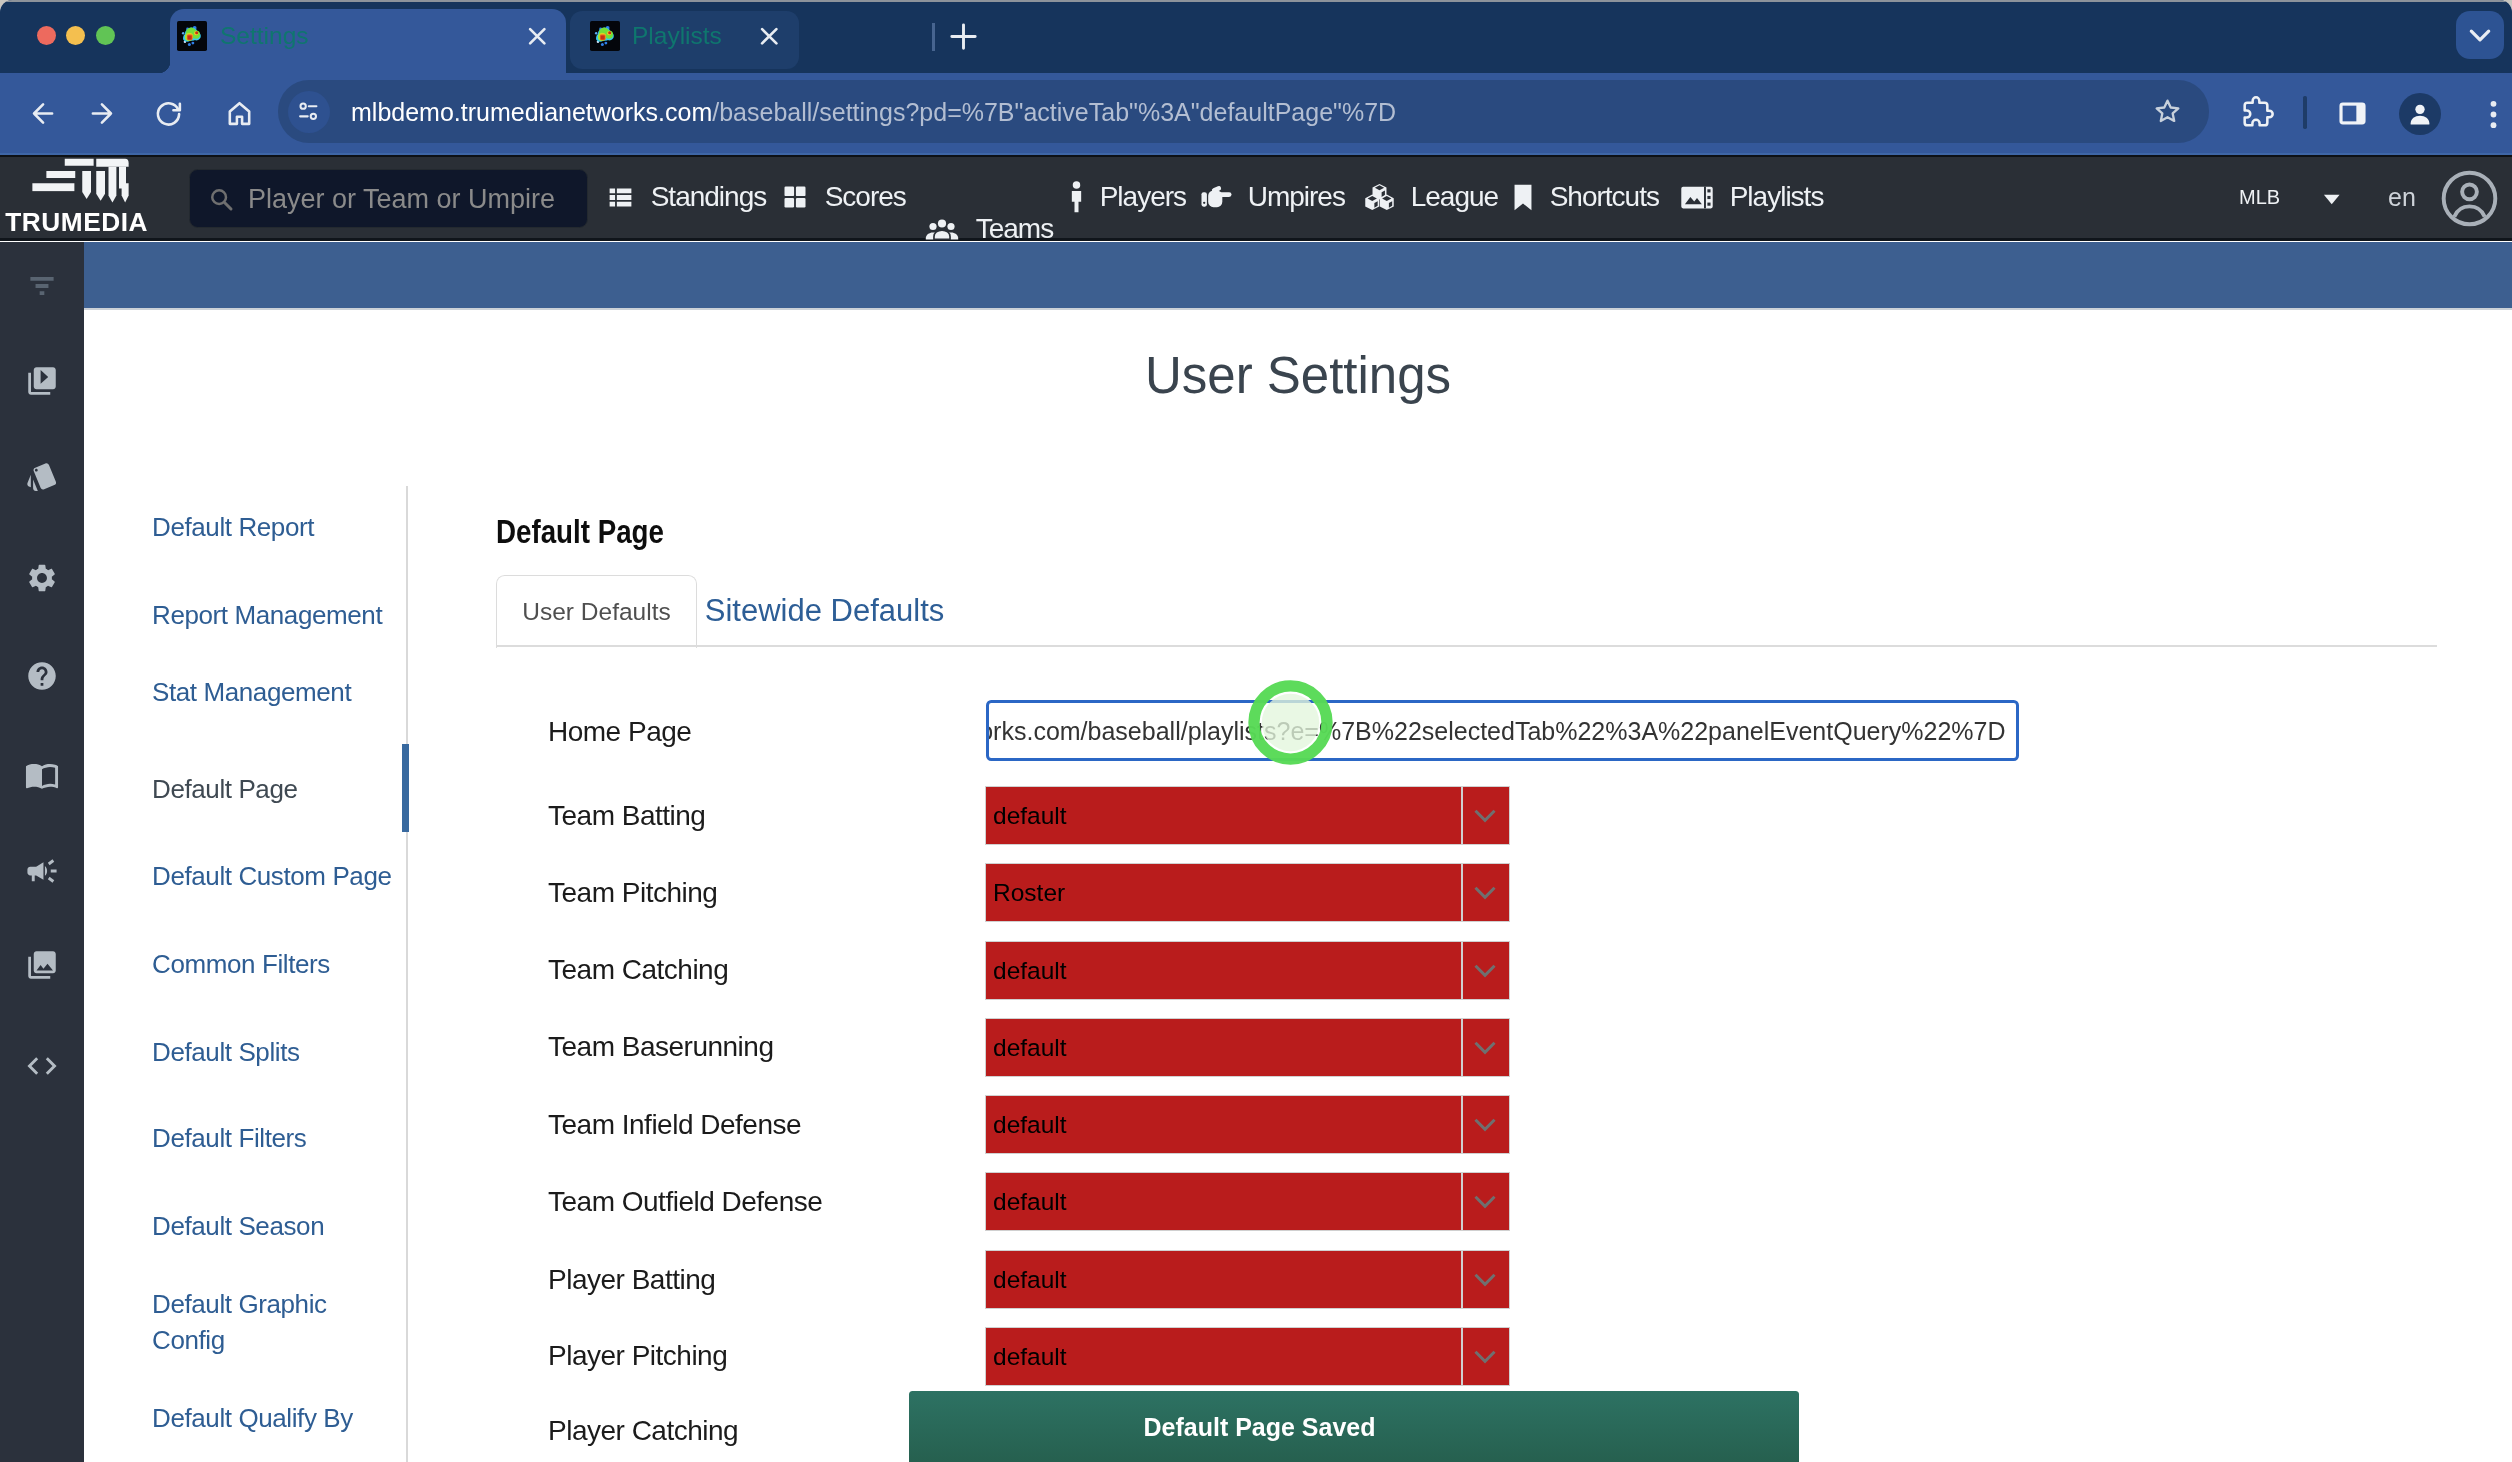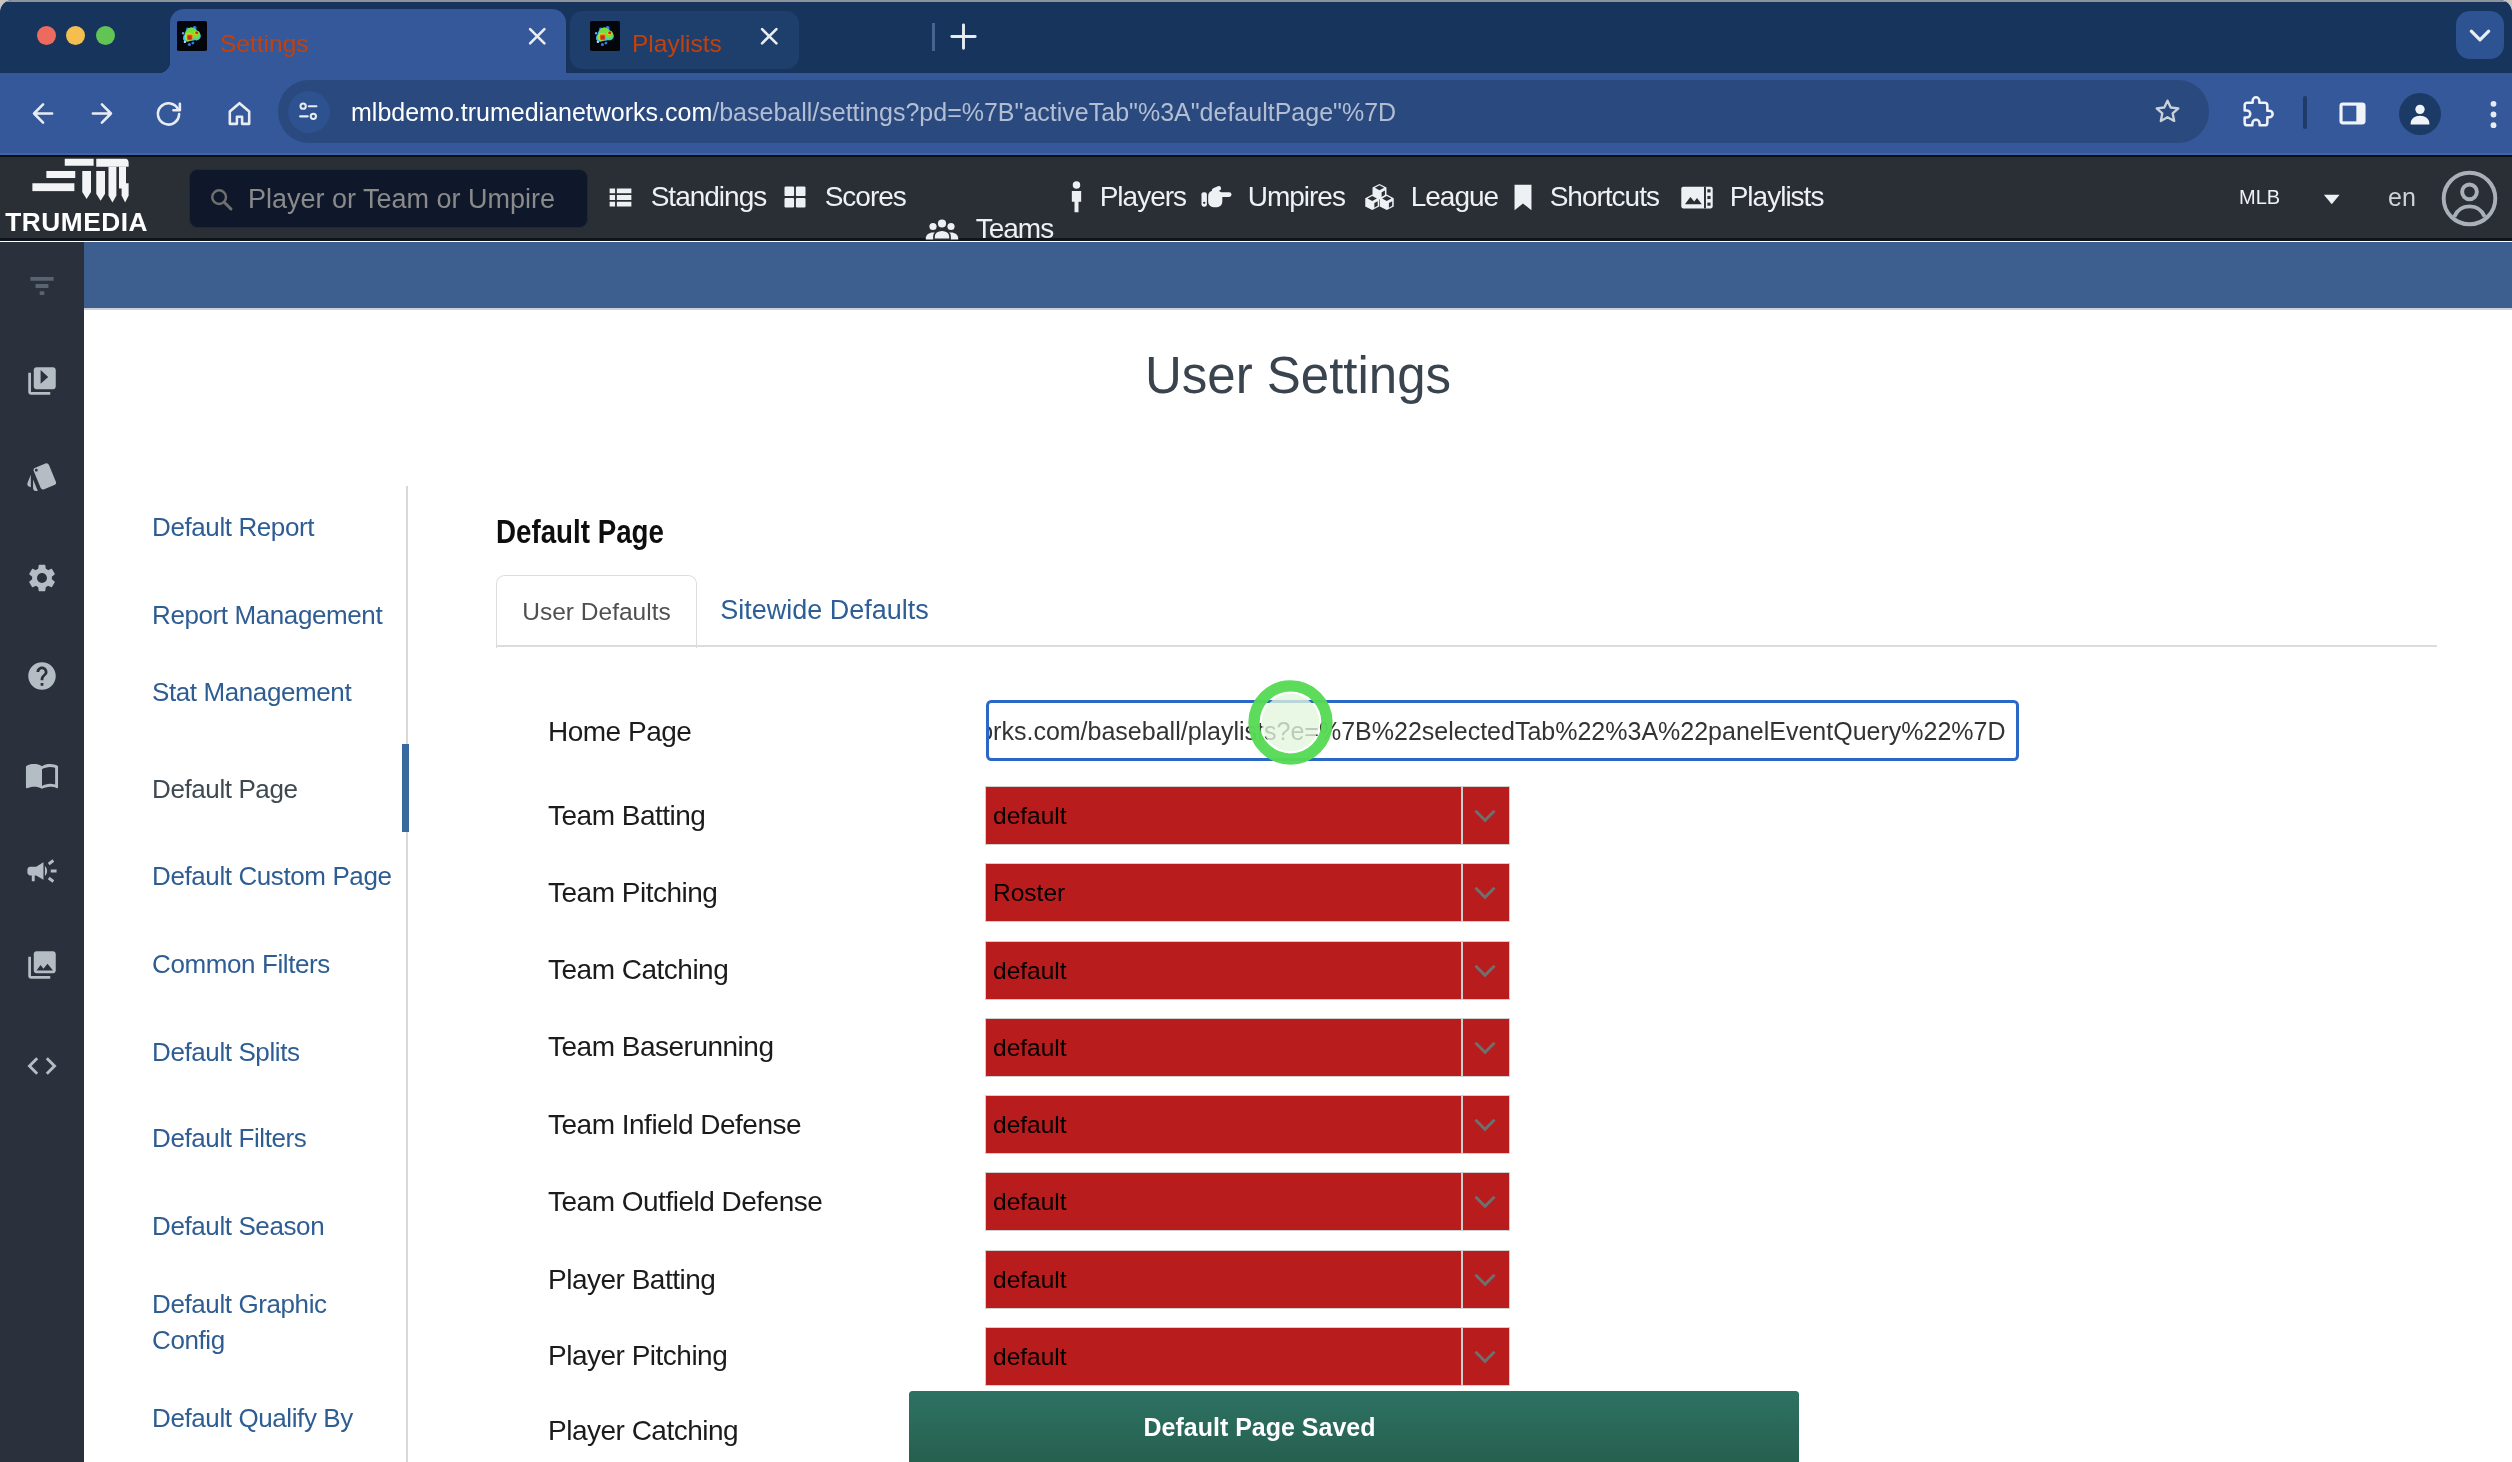--- a/index.html
+++ b/index.html
@@ -4,21 +4,21 @@
 <style>
   html,body{margin:0;padding:0;background:#c9c6c0;}
   #page{position:relative;width:2512px;height:1462px;overflow:hidden;border-radius:12.2px 12.2px 0 0;background:#fff;
         font-family:"Liberation Sans",sans-serif;-webkit-font-smoothing:antialiased;}
   .abs{position:absolute;}
   
   #frame{left:0;top:0;width:2512px;height:73px;background:#16345c;border-top:2.6px solid #8d939b;box-sizing:border-box;}
   .light{width:19px;height:19px;border-radius:50%;top:26px;}
   #tab-active{left:170px;top:8.7px;width:396px;height:65px;background:#34589a;border-radius:14px 14px 0 0;}
   #tab-inactive{left:570px;top:10.5px;width:229px;height:58px;background:#1e3e6b;border-radius:12.2px;}
-  .tabtxt{color:#c2410c;font-size:24.5px;top:36px;transform:translateY(-50%);white-space:nowrap;margin-top:8px;}
+  .tabtxt{color:#0f766e;font-size:24.5px;top:36px;transform:translateY(-50%);white-space:nowrap;}
   #chevbtn{left:2456px;top:10.5px;width:48px;height:48px;border-radius:14px;background:#2d5393;}
   
   #toolbar{left:0;top:73px;width:2512px;height:82px;background:#34589a;}
   #urlpill{left:278px;top:7px;width:1931px;height:63px;background:#2a4a7f;border-radius:31px;}
   #tunecirc{left:9.6px;top:10.5px;width:42px;height:42px;border-radius:50%;background:#2e5190;}
   #urltext{left:73px;top:50%;transform:translateY(-50%);font-size:25px;color:#fff;white-space:nowrap;}
   #urltext .grey{color:#b3bed2;}
   
   #tnav{left:0;top:155px;width:2512px;height:86px;background:#2a2f36;border-top:2.6px solid #0d1116;border-bottom:3.5px solid #10151b;box-sizing:border-box;}
   #searchbox{left:189px;top:12.2px;width:399px;height:59px;background:#0f172a;border:1.7px solid #23292f;border-radius:8.7px;box-sizing:border-box;}
@@ -33,21 +33,21 @@
   
   .menuitem{left:68px;color:#2e5d93;font-size:26px;white-space:nowrap;transform:translateY(-50%);letter-spacing:-0.4px;}
   .menuitem.active{color:#3f4952;}
   #vdivider{left:322px;top:176px;width:1.7px;height:977px;background:#d9d9d9;}
   #activebar{left:318px;top:434px;width:7px;height:88px;background:#38699f;}
   
   h2.dp{position:absolute;left:412px;top:203px;margin:0;font-size:33px;color:#0d0d0d;font-weight:bold;transform:scaleX(0.84);transform-origin:0 0;}
   #tabbox{left:412px;top:265px;width:201px;height:73px;border:1.7px solid #dcdcdc;border-bottom:none;border-radius:8.7px 8.7px 0 0;box-sizing:border-box;background:#fff;
           display:flex;align-items:center;justify-content:center;color:#4f4f4f;font-size:24.5px;}
   #tabline{left:412px;top:335px;width:1941px;height:1.7px;background:#dcdcdc;}
-  #tab2{left:640px;top:265px;width:201px;height:71px;display:flex;align-items:center;justify-content:center;color:#2d5e96;font-size:27px;white-space:nowrap;}
+  #tab2{left:640px;top:265px;width:201px;height:71px;display:flex;align-items:center;justify-content:center;color:#2d5e96;font-size:31px;white-space:nowrap;}
   .flabel{left:464px;transform:translateY(-50%);font-size:28px;color:#1b1b1b;white-space:nowrap;letter-spacing:-0.5px;}
   .sel{position:absolute;left:901px;width:525px;height:59px;border:1.7px solid #d0d0d0;box-sizing:border-box;background:#b91c1c;}
   .sel .txt{position:absolute;left:7px;top:50%;transform:translateY(-50%);font-size:24.5px;color:#000;}
   .sel .sep{position:absolute;right:46px;top:0;width:1.7px;height:100%;background:#d0d0d0;}
   .sel svg{position:absolute;right:11.4px;top:50%;transform:translateY(-50%);}
   #homeinput{left:902px;top:390px;width:1033px;height:61px;border:3.5px solid #2b67c5;border-radius:5.2px;box-sizing:border-box;background:#fff;overflow:hidden;}
   #homeinput span{position:absolute;right:10.5px;top:50%;transform:translateY(-50%);font-size:25px;color:#333;white-space:nowrap;}
   #toast{left:825px;top:1081px;width:890px;height:71px;background:linear-gradient(180deg,#2d7263,#26604f);border-radius:3.5px 3.5px 0 0;}
   #toast span{position:absolute;left:0;width:701px;text-align:center;top:50%;transform:translateY(-50%);color:#fff;font-size:25px;font-weight:600;}
   .sideicon{left:42px;transform:translate(-50%,-50%);}

